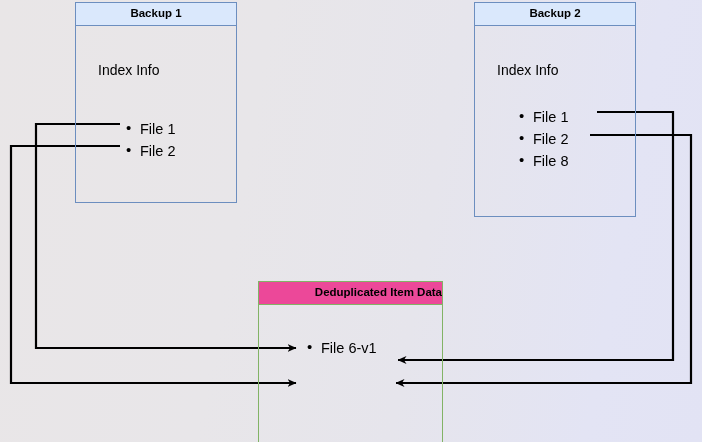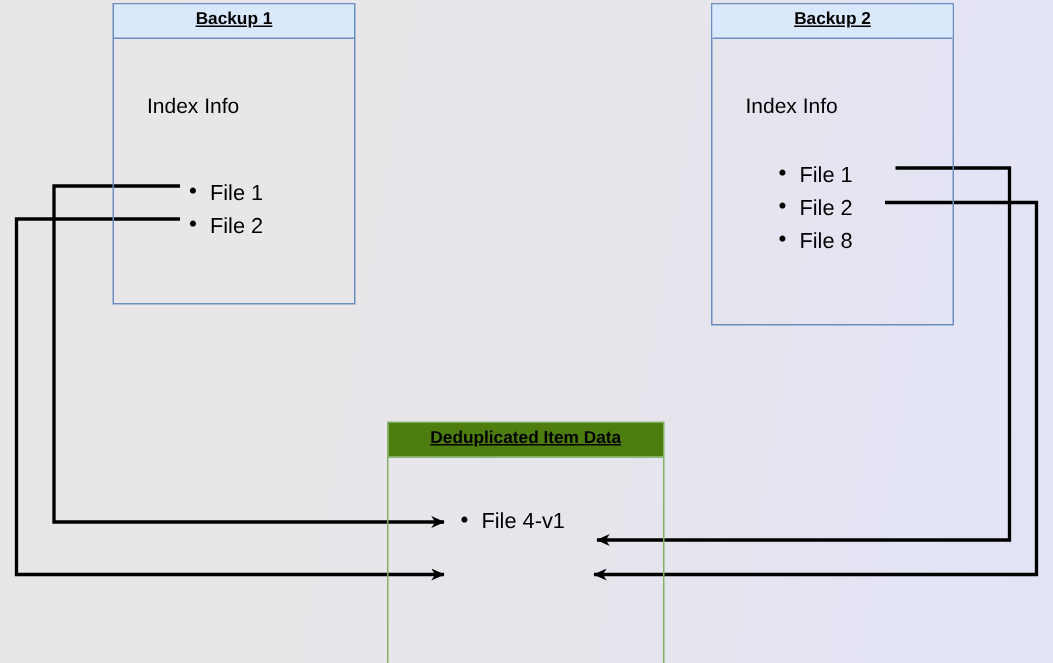--- a/index.html
+++ b/index.html
@@ -38,25 +38,25 @@
   .box-header {
     box-sizing: border-box;
     height: 23px;
     line-height: 21px;
     text-align: center;
     font-size: 11.5px;
     font-weight: bold;
     color: #000;
     background: #dae8fc;
     border-bottom: 1.4px solid #6c8ebf;
-    text-decoration: underline;
   }
   .box.green .box-header {
-    background: #4d7c0f;
+    background: #ec4899;
     border-bottom-color: #82b366;
+    text-align: right;
   }
   .box-body {
     position: relative;
     height: calc(100% - 23px);
   }
   .index-label {
     position: absolute;
     font-size: 14px;
     color: #000;
     white-space: nowrap;
@@ -130,18 +130,18 @@
         <li>File 2</li>
         <li>File 8</li>
       </ul>
     </div>
   </div>
 
   <div class="box green" style="left:258px; top:281px; width:185px; height:162px;">
     <div class="box-header">Deduplicated Item Data</div>
     <div class="box-body">
       <ul class="file-list" style="left:46px; top:32px;">
-        <li>File 4-v1</li>
+        <li>File 6-v1</li>
       </ul>
     </div>
   </div>
 
 </div>
 
 </body></html>

